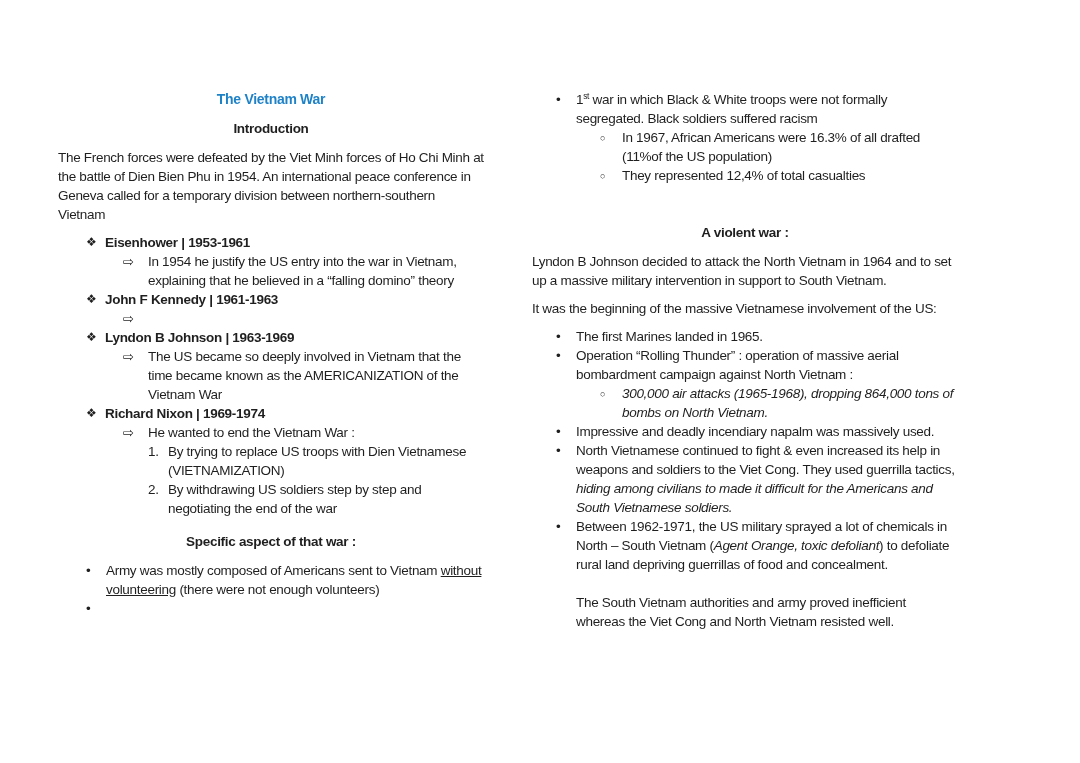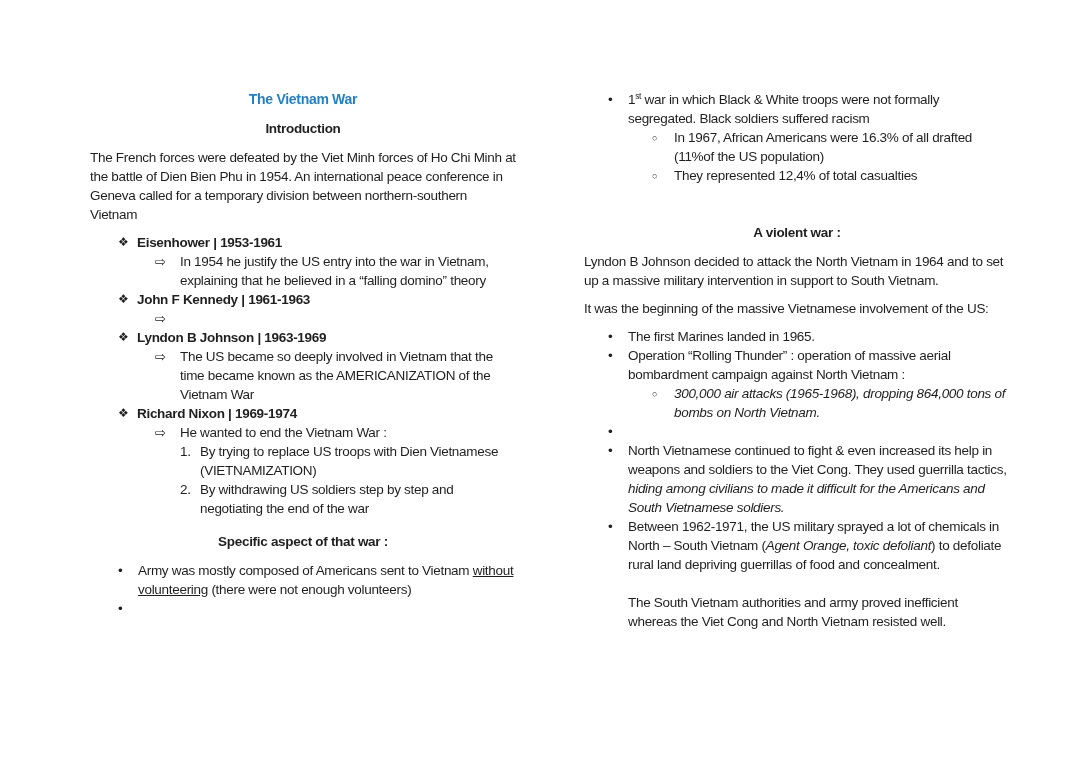--- a/index.html
+++ b/index.html
@@ -3,21 +3,21 @@
 <meta charset="utf-8">
 <style>
   * { margin:0; padding:0; box-sizing:border-box; }
   html,body { background:#ffffff; }
   body {
     width:1080px; height:763px; overflow:hidden;
     font-family:"Liberation Sans","DejaVu Sans",sans-serif;
     font-size:13.5px; line-height:19px; letter-spacing:-0.3px;
     color:#1f1f1f;
   }
-  .columns { display:flex; padding:90px 90px 0 90px; gap:68px; }
+  .columns { display:flex; padding:90px 90px 0 58px; gap:48px; }
   .col { width:426px; flex:0 0 426px; }
 
   .h { font-weight:700; text-align:center; margin-bottom:10px; }
   .doc-title { color:#1E82C8; font-size:14px; }
   p.body { margin-bottom:9px; }
 
   .li { display:flex; align-items:flex-start; }
   .marker { flex:0 0 auto; }
 
   
@@ -141,20 +141,21 @@
       <div class="li rb">
         <span class="marker">•</span>
         <span>Operation “Rolling Thunder” : operation of massive aerial bombardment campaign against North Vietnam :</span>
       </div>
       <div class="li rs">
         <span class="marker m-circle">○</span>
         <span class="i">300,000 air attacks (1965-1968), dropping 864,000 tons of bombs on North Vietnam.</span>
       </div>
       <div class="li rb">
         <span class="marker">•</span>
+        <span>Impressive and deadly incendiary napalm was massively used.</span>
       </div>
       <div class="li rb">
         <span class="marker">•</span>
         <span><span>North Vietnamese continued to fight &amp; even increased its help in weapons and soldiers to the Viet Cong. They used guerrilla tactics, </span><span class="i">hiding among civilians to made it difficult for the Americans and South Vietnamese soldiers.</span></span>
       </div>
       <div class="li rb">
         <span class="marker">•</span>
         <span><span>Between 1962-1971, the US military sprayed a lot of chemicals in North – South Vietnam (</span><span class="i">Agent Orange, toxic defoliant</span><span>) to defoliate rural land depriving guerrillas of food and concealment.</span></span>
       </div>
     </div>

